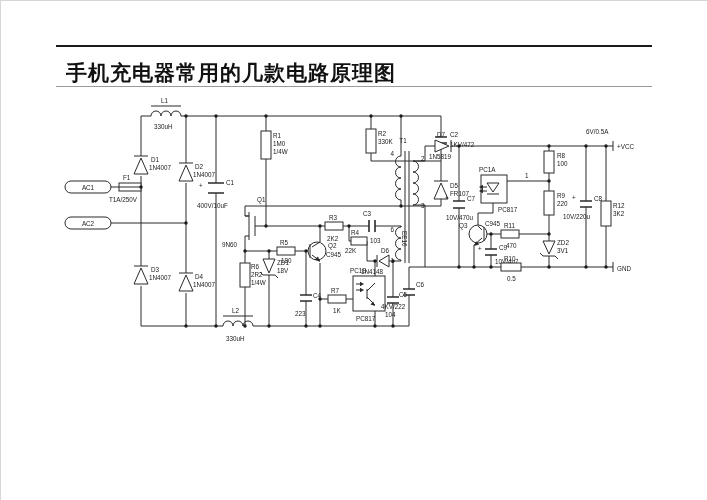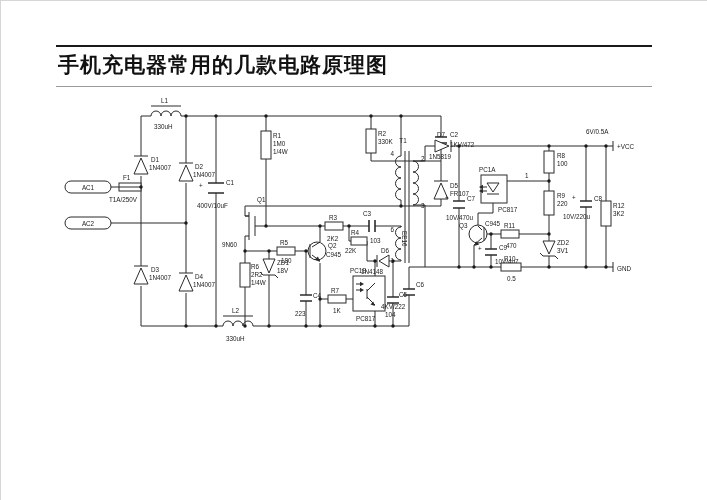--- a/index.html
+++ b/index.html
@@ -1,20 +1,20 @@
 <!DOCTYPE html>
 <html><head>
 <meta charset="utf-8">
 <style>
   html,body{margin:0;padding:0;background:#ffffff;}
   .page{position:relative;width:707px;height:500px;background:#ffffff;border:1px solid #d6d6d6;
         font-family:"Liberation Sans","DejaVu Sans",sans-serif;overflow:hidden;}
   .rule-top{position:absolute;left:55px;top:44px;width:596px;height:2px;background:#1a1a1a;}
   .rule-sub{position:absolute;left:55px;top:85px;width:596px;height:1px;background:#9a9a9a;}
-  .title{position:absolute;left:57px;top:50px;margin:0;font-family:"Liberation Serif","DejaVu Serif",serif;
+  .title{position:absolute;left:57px;top:50px;margin:8px;font-family:"Liberation Serif","DejaVu Serif",serif;
          font-size:21px;font-weight:bold;color:#111;letter-spacing:1px;white-space:nowrap;}
   svg{position:absolute;left:0;top:0;}
   .w{fill:none;stroke:#2b2b2b;stroke-width:1;}
   .box{fill:#ffffff;stroke:#2b2b2b;stroke-width:1;}
   .sym{fill:#ffffff;stroke:#2b2b2b;stroke-width:1;}
   .fillsym{fill:#2b2b2b;stroke:none;}
   .plate{fill:none;stroke:#2b2b2b;stroke-width:1.6;}
   text{font-family:"Liberation Sans","DejaVu Sans",sans-serif;font-size:6.3px;fill:#1a1a1a;}
   .dot{fill:#1a1a1a;stroke:none;}
 </style>

